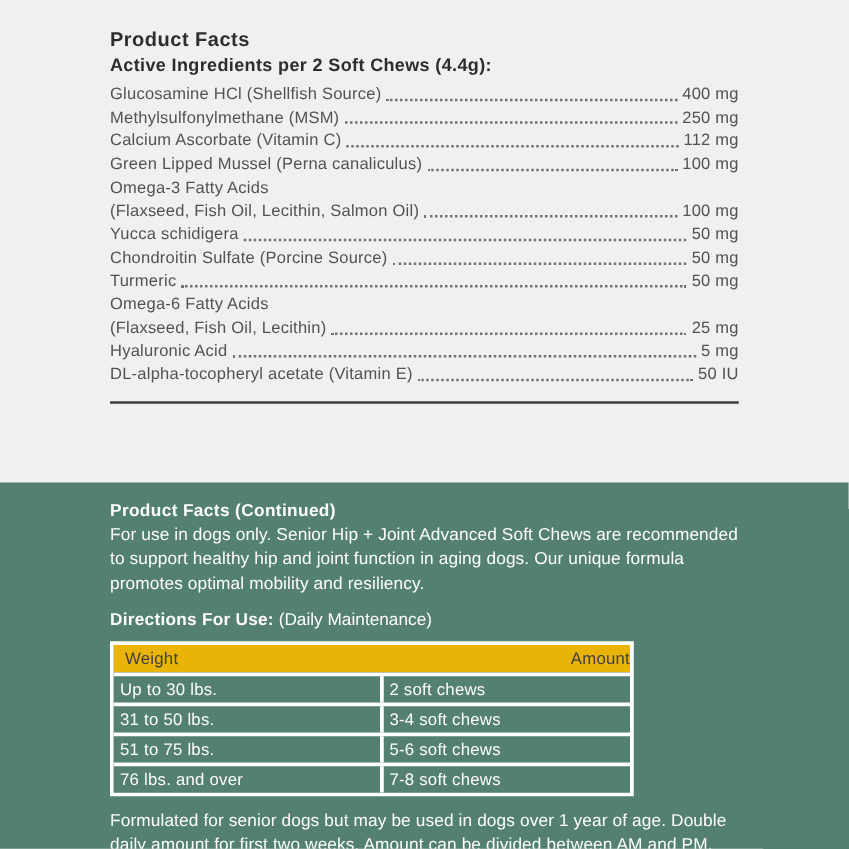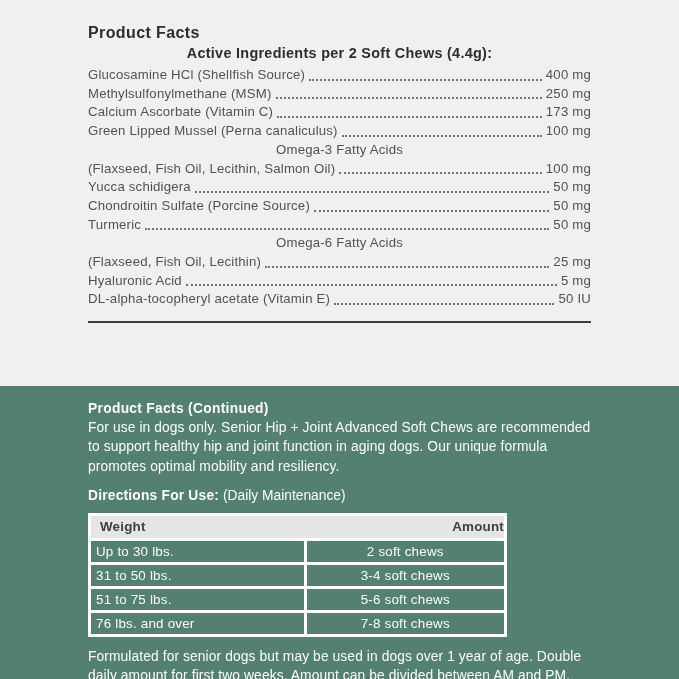--- a/index.html
+++ b/index.html
@@ -23,27 +23,27 @@
     padding: 22px 88px 0 88px;
     color: var(--text-gray);
     overflow: hidden;
   }
   .pf-title {
     font-size: 16px; font-weight: 700; color: var(--text-dark);
     letter-spacing: 0.4px; line-height: 21px; margin: 0;
   }
   .pf-subtitle {
     font-size: 14.4px; font-weight: 700; color: var(--text-dark);
-    letter-spacing: 0.3px; line-height: 19px; margin: 1px 0 3px 0; text-align: center;
+    letter-spacing: 0.3px; line-height: 19px; margin: 1px 0 3px 0;
   }
   .pf-list { width: 100%; }
   .pf-row {
     display: flex; align-items: flex-end;
     font-size: 13.2px; line-height: 18.7px; letter-spacing: 0.2px;
-    color: var(--text-gray); white-space: nowrap; justify-content: center;
+    color: var(--text-gray); white-space: nowrap;
   }
   .pf-leader {
     flex: 1 1 auto;
     border-bottom: 2px dotted #717274;
     margin: 0 4px 4px 4px;
     min-width: 10px;
   }
   .pf-value { text-align: right; }
   .pf-rule {
     border: none; border-top: 2px solid #3c3d3f;
@@ -74,33 +74,33 @@
     font-size: 13.8px; line-height: 19px; margin: 0 0 8px 0;
   }
   .directions .lbl { font-weight: 700; letter-spacing: 0.2px; }
   .dir-table {
     width: 419px;
     border: 3px solid #fff;
     font-size: 13.4px; letter-spacing: 0.2px;
   }
   .dt-header {
     display: grid; grid-template-columns: 1.06fr 1fr;
-    background: #e5e5e5; color: #3f4042; font-weight: 700;
+    background: #eab308; color: #3f4042; font-weight: 400;
     line-height: 20px; padding: 1px 0;
   }
   .dt-header .h-left { padding-left: 9px; }
   .dt-header .h-right { text-align: right; }
   .dt-row {
     display: grid; grid-template-columns: 1.06fr 1fr;
     border-top: 3px solid #fff;
     background: var(--green-bg);
     line-height: 19px;
   }
   .dt-cell { padding: 1px 5px; }
-  .dt-cell.right { border-left: 3px solid #fff; text-align: center; }
+  .dt-cell.right { border-left: 3px solid #fff; text-align: left; }
   .footnote {
     margin: 10px 0 0 0; width: 522px;
     font-size: 13.8px; line-height: 19.3px; letter-spacing: 0.1px;
   }
 </style>
 </head>
 <body>
 
 <div class="top">
   <h1 class="pf-title">Product Facts</h1>
@@ -116,21 +116,21 @@
 
       <div class="pf-row">
         <span class="pf-name">Methylsulfonylmethane (MSM)</span>
         <span class="pf-leader"></span>
         <span class="pf-value">250 mg</span>
       </div>
 
       <div class="pf-row">
         <span class="pf-name">Calcium Ascorbate (Vitamin C)</span>
         <span class="pf-leader"></span>
-        <span class="pf-value">173 mg</span>
+        <span class="pf-value">112 mg</span>
       </div>
 
       <div class="pf-row">
         <span class="pf-name">Green Lipped Mussel (Perna canaliculus)</span>
         <span class="pf-leader"></span>
         <span class="pf-value">100 mg</span>
       </div>
 
       <div class="pf-row no-dots">
         <span class="pf-name">Omega-3 Fatty Acids</span>

